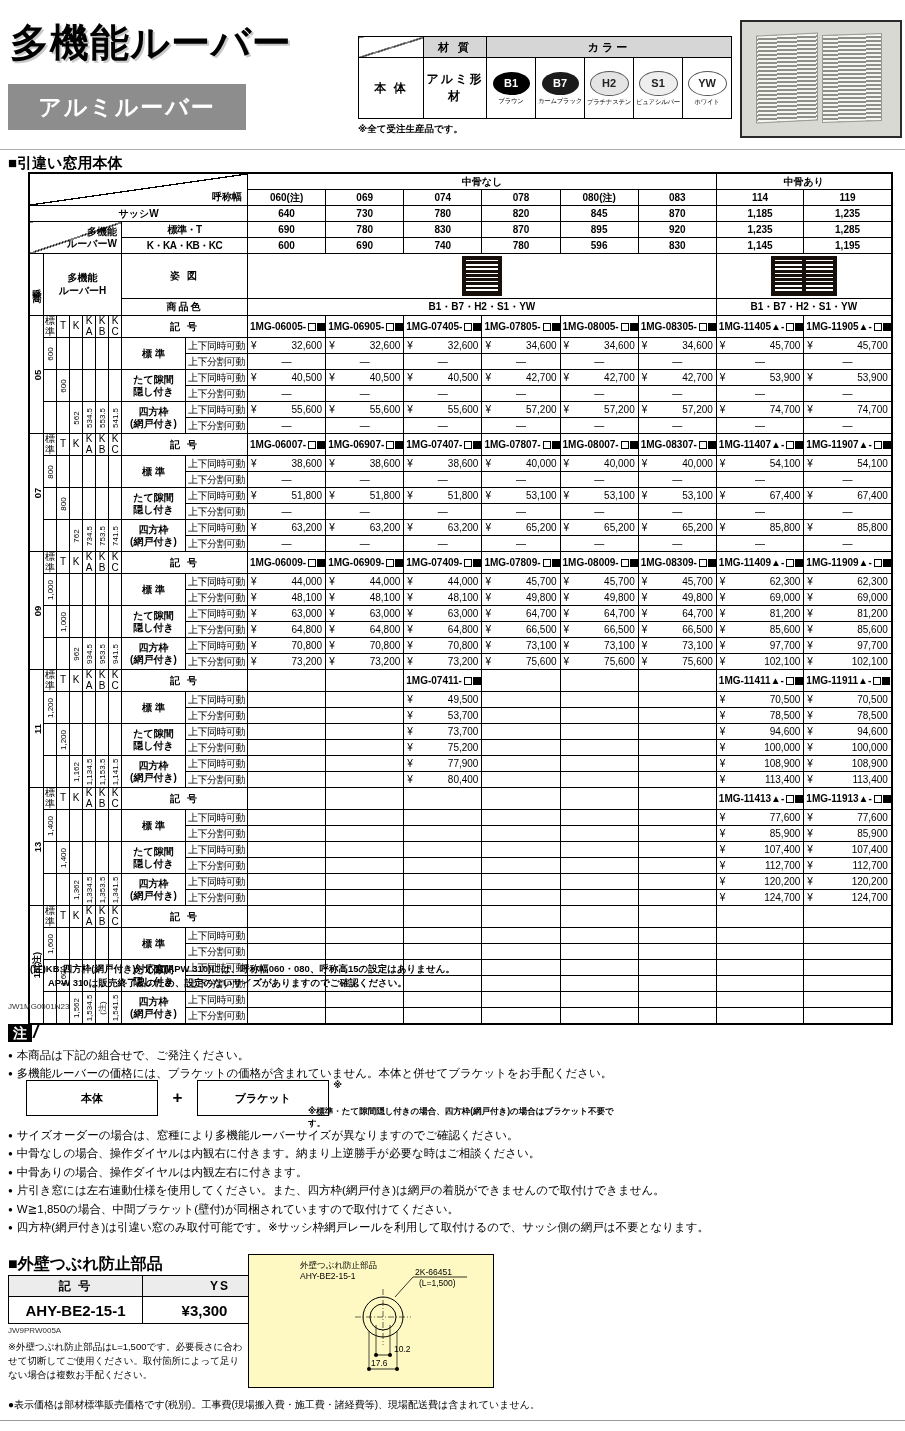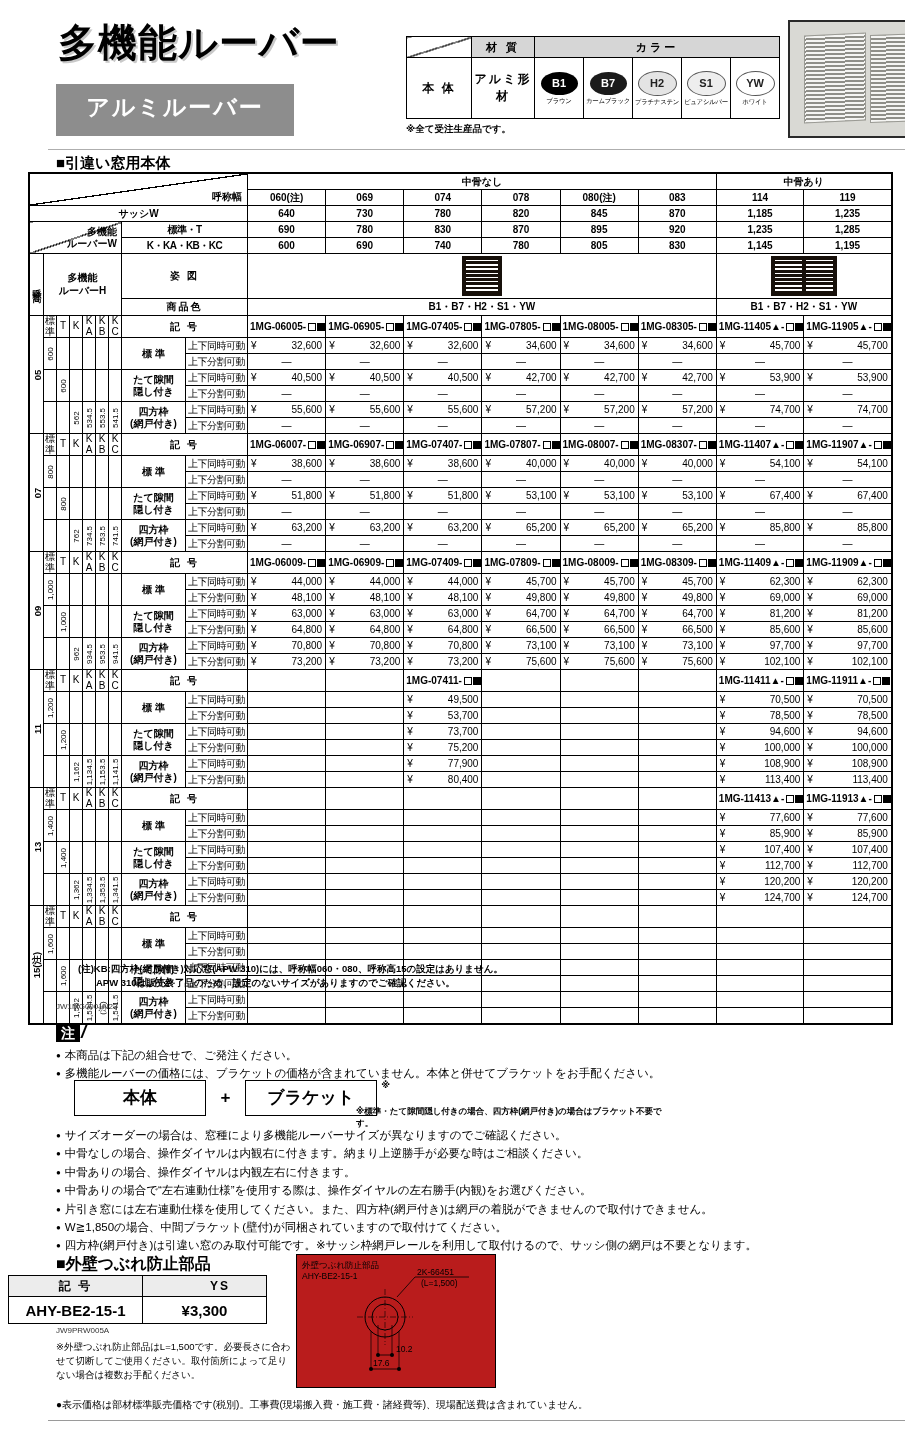--- a/index.html
+++ b/index.html
@@ -1,23 +1,23 @@
 <!DOCTYPE html>
 <html><head>
 <meta charset="utf-8">
 <style>
   html,body{margin:0;padding:0;}
   body{width:905px;height:1431px;position:relative;background:#fff;color:#000;
        font-family:"Liberation Sans","DejaVu Sans",sans-serif;overflow:hidden;}
-  .abs{position:absolute;margin-left:48px;}
+  .abs{position:absolute;}
 
   
   #page-title{left:10px;top:16px;font-size:39px;font-weight:bold;letter-spacing:1px;
               text-shadow:2px 2px 0 #c9c9c9;}
-  #subtitle-box{left:8px;top:84px;width:238px;height:52px;background:#8d8d8d;color:#fff;
+  #subtitle-box{left:8px;top:84px;width:238px;height:46px;background:#8d8d8d;color:#fff;
                 font-size:23px;font-weight:bold;text-align:center;line-height:46px;letter-spacing:2px;}
   #specTable{border-collapse:collapse;table-layout:fixed;}
   #specTable td{border:1px solid #000;padding:0;text-align:center;vertical-align:middle;}
   #specTable .shc{background:#d6d6d6;font-weight:bold;font-size:11px;height:20px;letter-spacing:3px;}
   #specTable .diag{background:
       linear-gradient(to bottom right,transparent calc(50% - 0.6px),#000 calc(50% - 0.6px),
       #000 calc(50% + 0.6px),transparent calc(50% + 0.6px));}
   #specTable .sb{font-weight:bold;font-size:12px;height:60px;letter-spacing:2px;}
   .chipcell{height:60px;}
   .chip{width:37px;height:23px;border-radius:50%;margin:2px auto 1px auto;
@@ -85,34 +85,34 @@
   
   #note-badge-row{left:8px;top:1022px;}
   .note-badge{background:#000;color:#fff;font-weight:bold;font-size:14px;padding:1px 5px;}
   .note-slash{font-weight:bold;font-style:italic;font-size:18px;margin-left:1px;}
   .bullets{font-size:11.5px;line-height:1.6;}
   #bullets1{left:8px;top:1046px;}
   #bullets2{left:8px;top:1126px;}
   .bullet::before{content:"●";font-size:8px;vertical-align:1px;margin-right:4px;}
   #combo{left:26px;top:1080px;width:600px;height:44px;}
   .cbox{border:1.5px solid #000;width:130px;height:34px;line-height:34px;text-align:center;
-        font-size:17px;font-weight:bold;display:inline-block;vertical-align:middle;background:#fff;}
+        font-size:11px;font-weight:bold;display:inline-block;vertical-align:middle;background:#fff;}
   .cplus{font-size:17px;font-weight:bold;display:inline-block;vertical-align:middle;margin:0 10px;}
   .cast{font-size:9px;font-weight:bold;vertical-align:top;}
   #combo-note{position:absolute;left:282px;top:26px;font-size:8.5px;font-weight:bold;}
 
   
   #parts-title{left:8px;top:1254px;font-size:16px;font-weight:bold;}
   #partsTable{position:absolute;left:8px;top:1275px;border-collapse:collapse;table-layout:fixed;}
   #partsTable td{border:1.5px solid #000;padding:0;text-align:center;vertical-align:middle;}
   #partsTable .ph{background:#ececec;font-weight:bold;font-size:12px;height:20px;letter-spacing:2px;}
   #partsTable .pv{font-weight:bold;font-size:15px;height:26px;}
   #doc-code-parts{left:8px;top:1326px;}
   #parts-note{left:8px;top:1340px;width:236px;font-size:9.5px;line-height:1.45;}
-  #diagram{left:248px;top:1254px;width:198px;height:132px;border:1px solid #000;background:#b91c1c;}
+  #diagram{left:248px;top:1254px;width:198px;height:132px;border:1px solid #000;background:#fef9c3;padding-left:46px;}
   #diagram svg text{font-family:"Liberation Sans","DejaVu Sans",sans-serif;}
   #footer-note{left:8px;top:1398px;font-size:10px;}
 </style>
 </head>
 <body>
 
 <div class="abs" id="page-title">多機能ルーバー</div>
 <div class="abs" id="subtitle-box">アルミルーバー</div>
 
 <table class="abs" id="specTable" style="left:358px;top:36px;">
@@ -220,21 +220,21 @@
         <td class="hv">920</td>
         <td class="hv">1,235</td>
         <td class="hv">1,285</td>
       </tr>
       <tr class="hB">
         <td colspan="2" class="rlab small">K・KA・KB・KC</td>
         <td class="hv">600</td>
         <td class="hv">690</td>
         <td class="hv">740</td>
         <td class="hv">780</td>
-        <td class="hv">805</td>
+        <td class="hv">596</td>
         <td class="hv">830</td>
         <td class="hv">1,145</td>
         <td class="hv">1,195</td>
       </tr>
       <tr class="hFig">
         <td rowspan="2" class="vert"><span class="">呼称高</span></td>
         <td colspan="6" rowspan="2" class="pre">多機能
 ルーバーH</td>
         <td colspan="2" class="rlab center">姿 図</td>
         <td colspan="6" class="figcell">
@@ -1554,21 +1554,20 @@
   <span class="cplus">+</span>
   <span class="cbox">ブラケット</span>
   <span class="cast">※</span>
   <span id="combo-note">※標準・たて隙間隠し付きの場合、四方枠(網戸付き)の場合はブラケット不要です。</span>
 </div>
 
 <div class="abs bullets" id="bullets2">
     <div class="bullet">サイズオーダーの場合は、窓種により多機能ルーバーサイズが異なりますのでご確認ください。</div>
     <div class="bullet">中骨なしの場合、操作ダイヤルは内観右に付きます。納まり上逆勝手が必要な時はご相談ください。</div>
     <div class="bullet">中骨ありの場合、操作ダイヤルは内観左右に付きます。</div>
-    <div class="bullet">中骨ありの場合で“左右連動仕様”を使用する際は、操作ダイヤルの左右勝手(内観)をお選びください。</div>
     <div class="bullet">片引き窓には左右連動仕様を使用してください。また、四方枠(網戸付き)は網戸の着脱ができませんので取付けできません。</div>
     <div class="bullet">W≧1,850の場合、中間ブラケット(壁付)が同梱されていますので取付けてください。</div>
     <div class="bullet">四方枠(網戸付き)は引違い窓のみ取付可能です。※サッシ枠網戸レールを利用して取付けるので、サッシ側の網戸は不要となります。</div>
   </div>
 
 <div class="abs" id="parts-title">■外壁つぶれ防止部品</div>
 <table id="partsTable">
   <tbody>
       <tr>
     <td class="ph" style="width:133px;">記 号</td>

